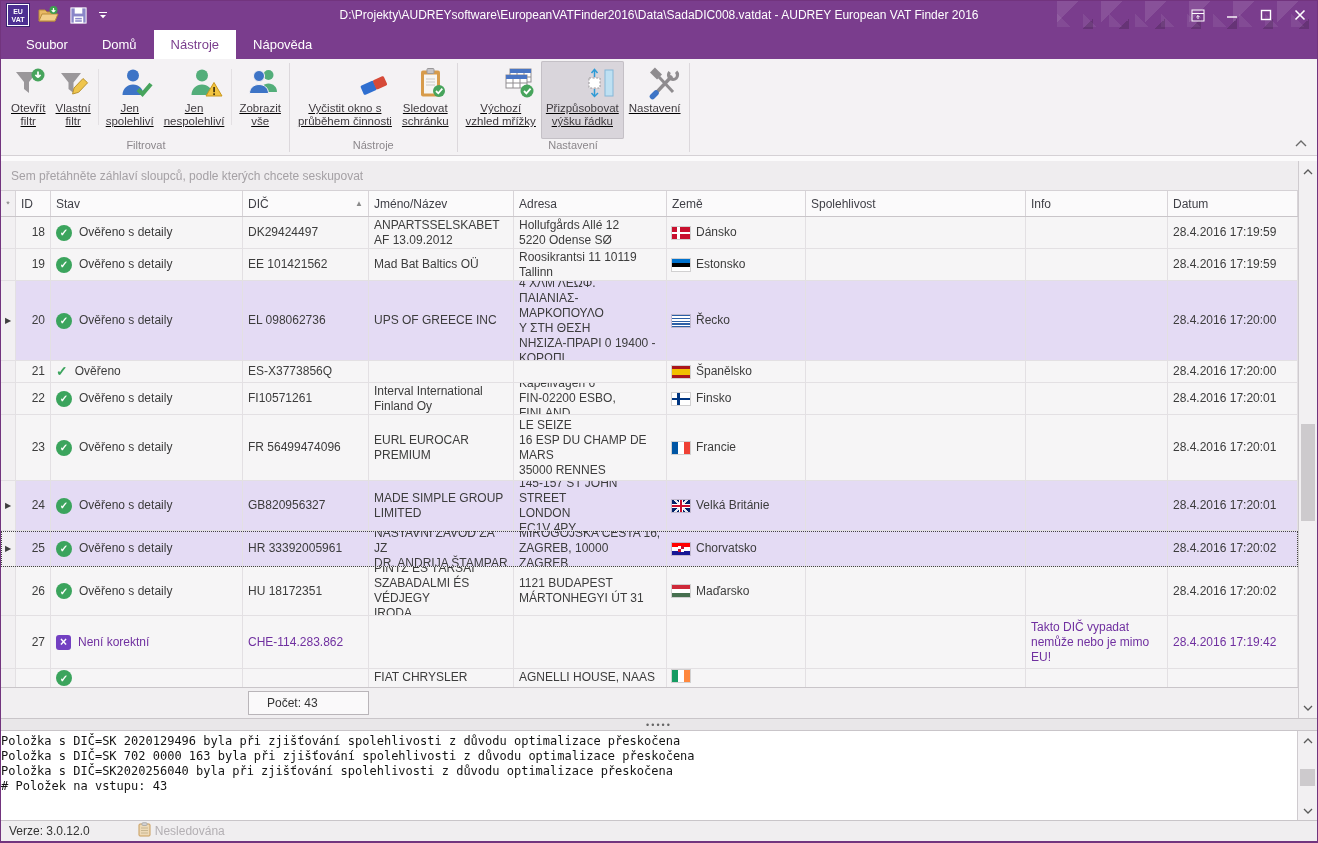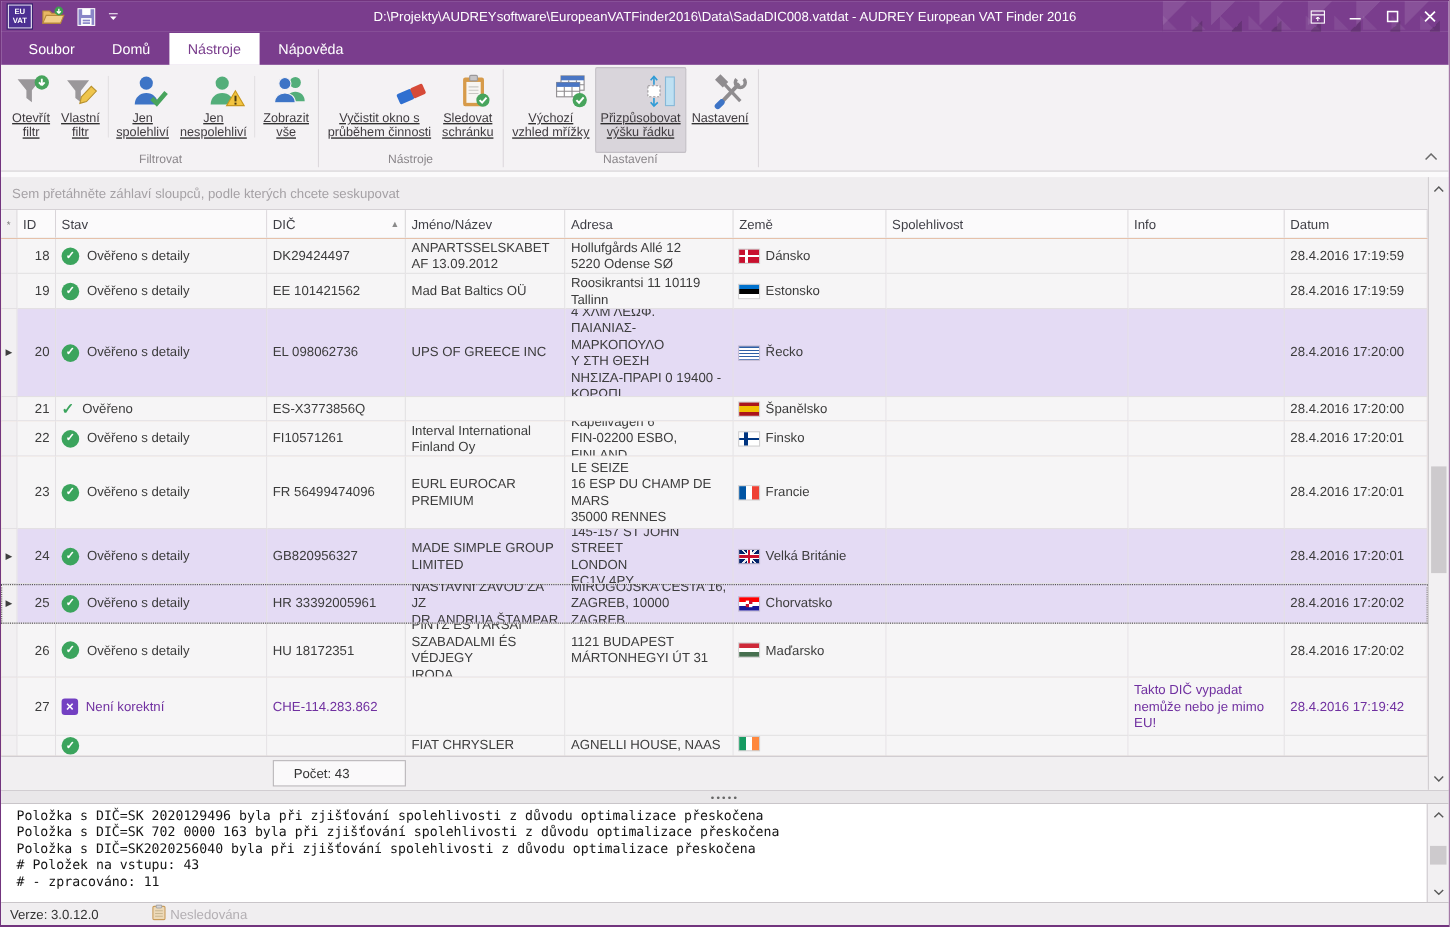--- a/index.html
+++ b/index.html
@@ -90,21 +90,21 @@
   .vscroll { width:20px; border-left:1px solid #CFCBCF; background:#F2F0F2; position:relative; }
   .sarr { position:absolute; left:0; right:0; height:17px; display:flex; align-items:center; justify-content:center; }
   .sarr.up { top:2px; } .sarr.down { bottom:2px; }
   .vthumb { position:absolute; left:2px; right:2px; background:#CDCACD; }
 
   
   .splitter { height:12px; background:#E9E7E9; border-bottom:1px solid #C9C5C9; display:flex; align-items:center; justify-content:center; color:#666; font-size:9px; letter-spacing:2px; flex:none; }
 
   
   .logwrap { height:90px; display:flex; border-bottom:1px solid #C9C5C9; flex:none; }
-  .log { flex:1; background:#fff; font-family:"DejaVu Sans Mono",monospace; font-size:12px; line-height:15px; color:#141414; padding:3px 14px; overflow:hidden; white-space:nowrap; }
+  .log { flex:1; background:#fff; font-family:"DejaVu Sans Mono",monospace; font-size:12px; line-height:15px; color:#141414; padding:3px 0; overflow:hidden; white-space:nowrap; }
   .logscroll { width:20px; border-left:1px solid #CFCBCF; background:#F2F0F2; position:relative; }
 
   
   .statusbar { flex:1; background:#F0EEF0; display:flex; align-items:center; padding:0 8px; font-size:12px; color:#333; gap:8px; }
   .clip-group { margin-left:40px; display:flex; align-items:center; gap:4px; color:#B3AFB3; }
 </style>
 </head>
 <body>
 
 <div class="window">
@@ -603,21 +603,20 @@
   <div class="splitter">
       <span>•••••</span>
     </div>
 
   <div class="logwrap">
     <div class="log">
         <div>Položka s DIČ=SK 2020129496 byla při zjišťování spolehlivosti z důvodu optimalizace přeskočena</div>
         <div>Položka s DIČ=SK 702 0000 163 byla při zjišťování spolehlivosti z důvodu optimalizace přeskočena</div>
         <div>Položka s DIČ=SK2020256040 byla při zjišťování spolehlivosti z důvodu optimalizace přeskočena</div>
         <div># Položek na vstupu: 43</div>
-        <div># - zpracováno: 11</div>
       </div>
     <div class="logscroll">
       <span class="sarr up" style="top:1px;">
           <svg width="10" height="6" viewBox="0 0 10 6">
             <path d="M1 5l4-4 4 4" stroke="#5a5a5a" fill="none" stroke-width="1.3"></path>
           </svg>
         </span>
       <div class="vthumb" style="top:38px; height:17px;"></div>
       <span class="sarr down" style="bottom:1px;">
           <svg width="10" height="6" viewBox="0 0 10 6">

